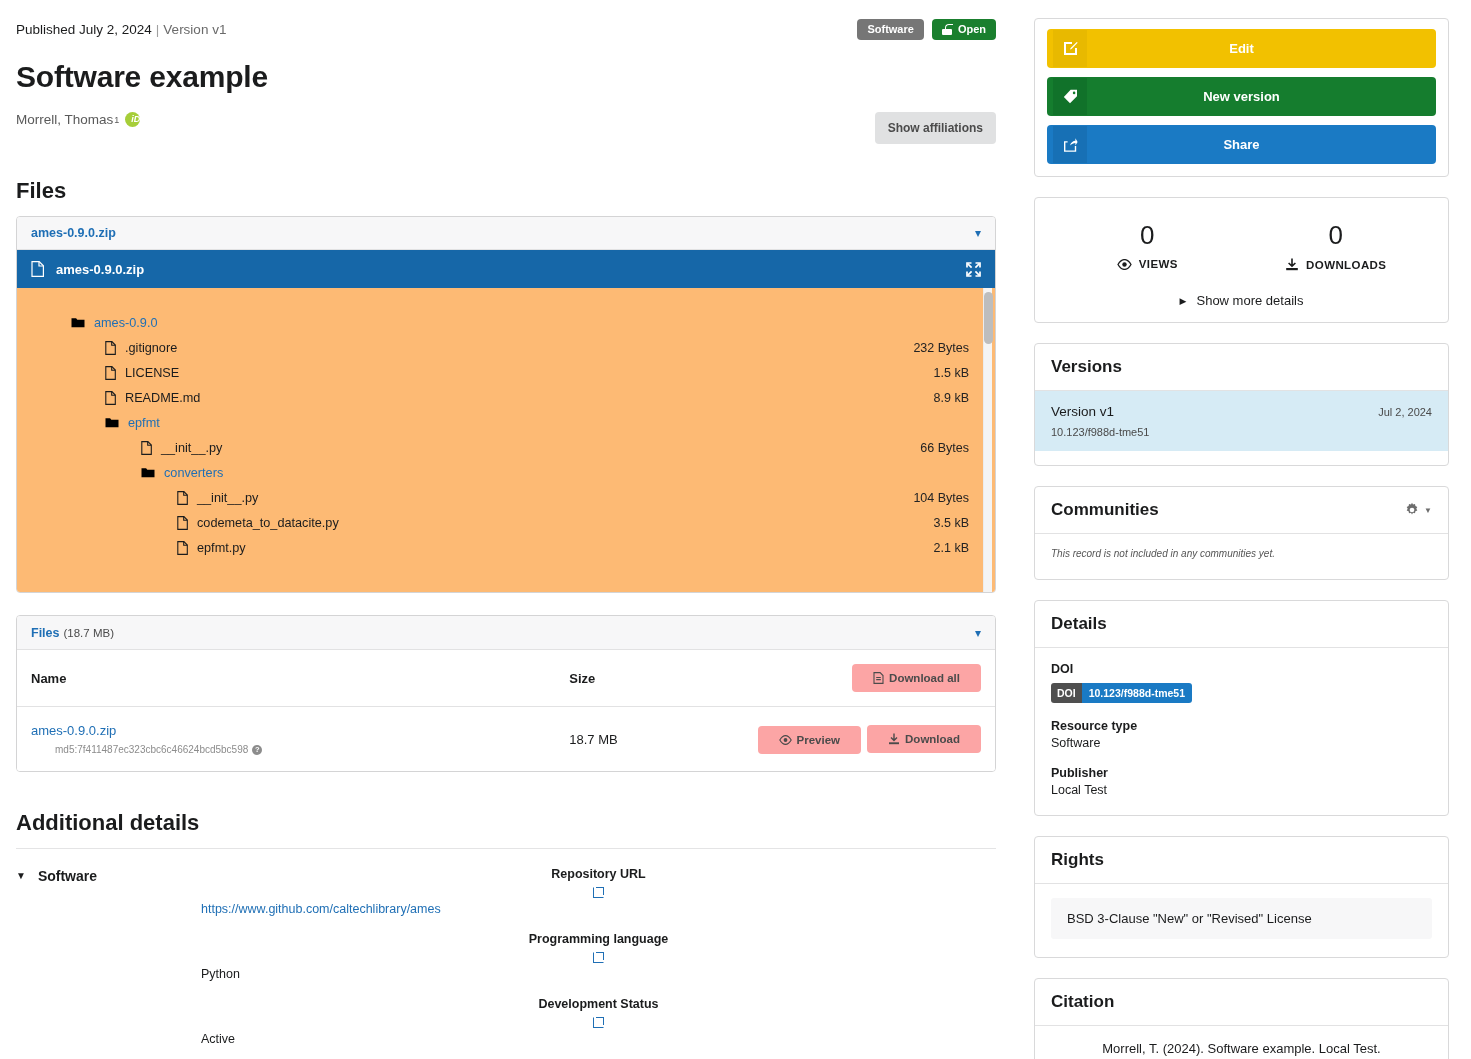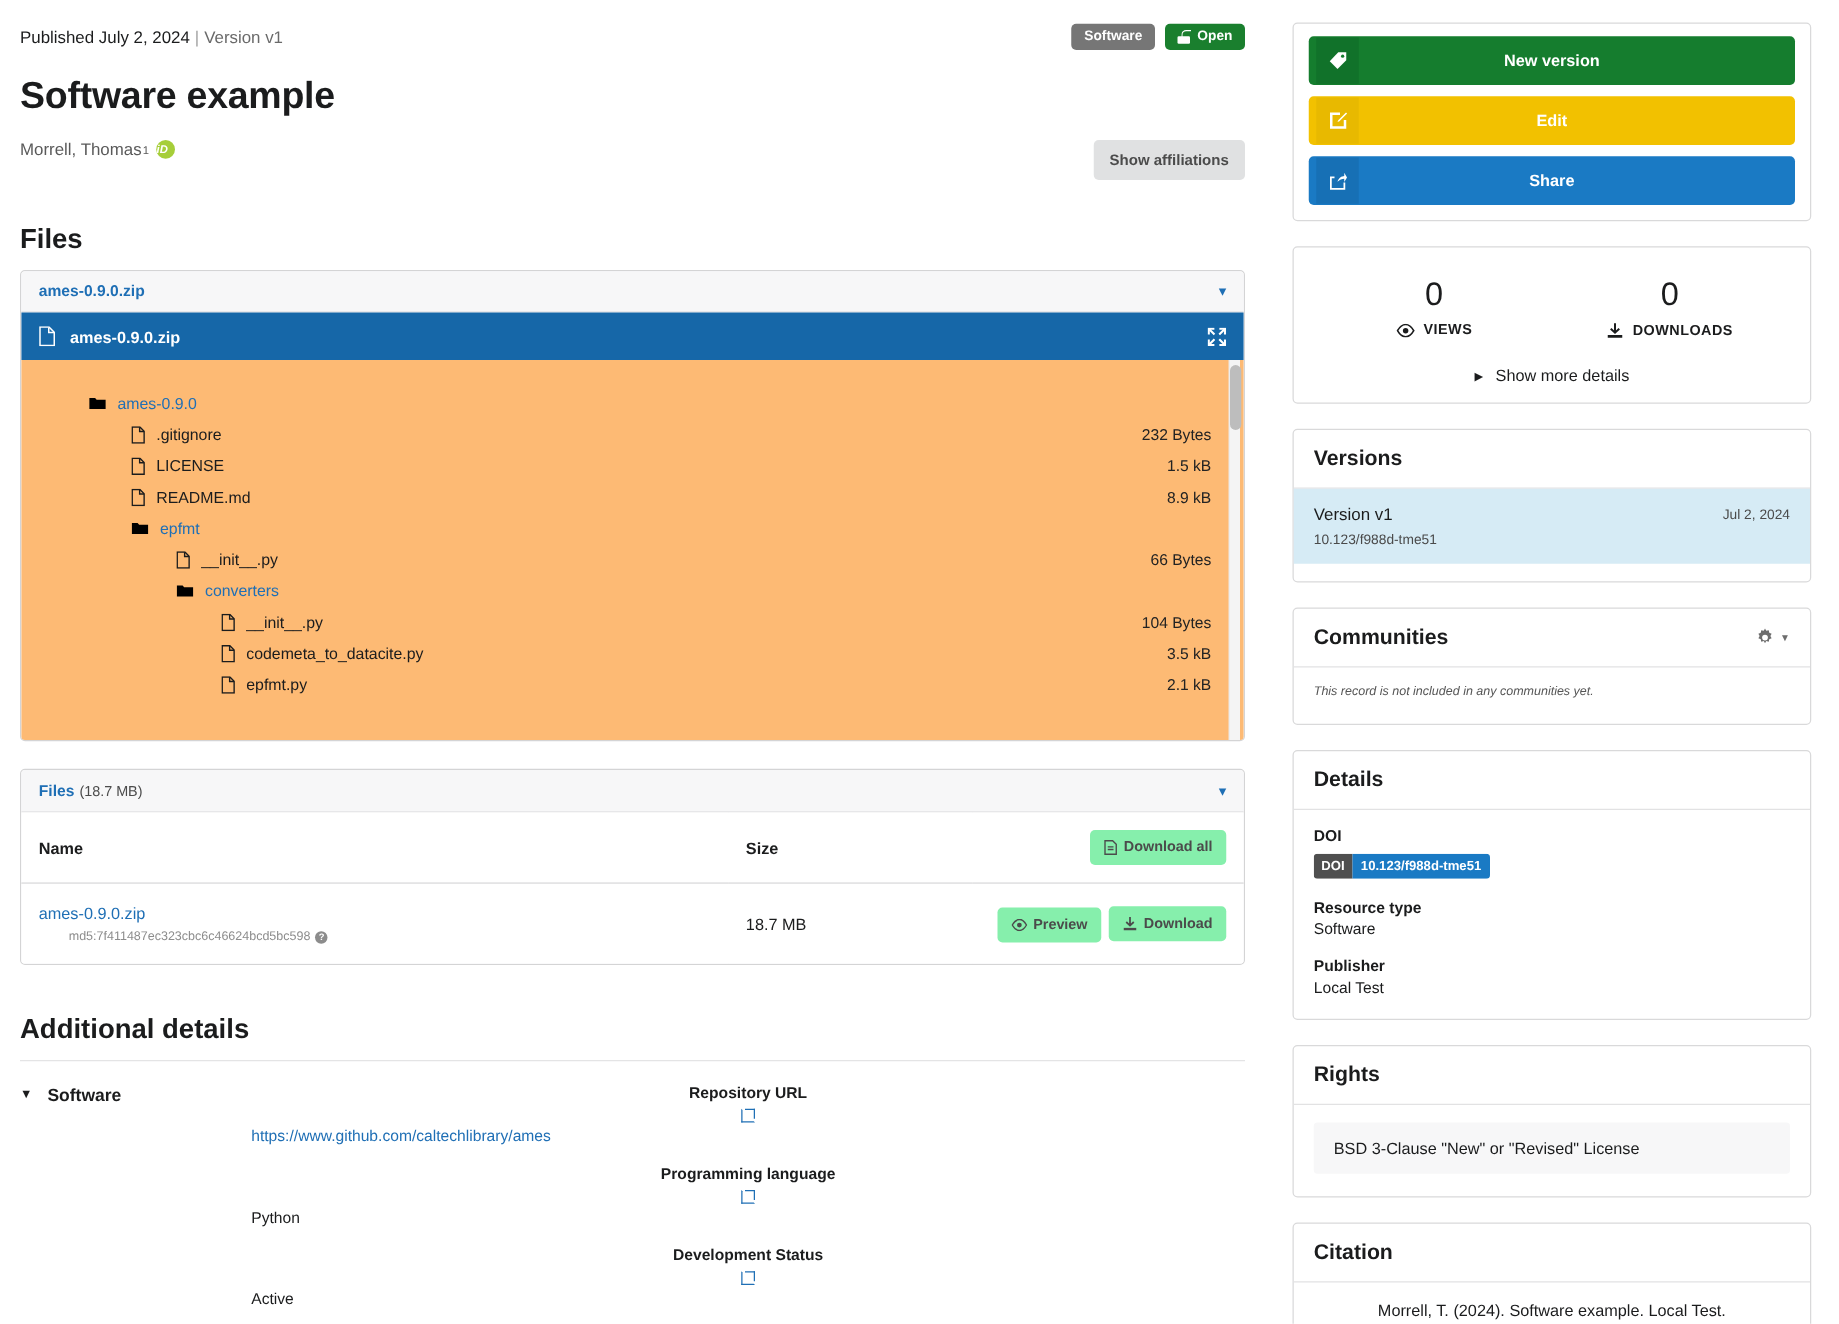--- a/index.html
+++ b/index.html
@@ -41,21 +41,21 @@
   }
   h1.title {
     font-size: 30px; font-weight: bold; margin: 20px 0 0 0; letter-spacing: -0.2px;
   }
   .authorline { display: flex; align-items: flex-start; justify-content: space-between; margin-top: 18px; }
   .author { font-size: 13.5px; color: #5a5a5a; display: flex; align-items: center; }
   .author sup { font-size: 9px; vertical-align: super; margin-left: 1px; }
   .orcid {
     display: inline-block; width: 15px; height: 15px; border-radius: 50%;
     background: #a6ce39; color: #fff; font-size: 9px; font-weight: bold;
-    text-align: left; line-height: 15px; margin-left: 6px; font-style: italic;
+    text-align: right; line-height: 15px; margin-left: 6px; font-style: italic;
   }
   .btn-gray {
     background: #e0e1e2; color: #4b4b4b; border: none; border-radius: 4px;
     font-size: 12px; font-weight: bold; padding: 9px 13px; cursor: pointer;
     font-family: "Liberation Sans", sans-serif;
   }
 
   h2.sect { font-size: 22px; font-weight: bold; margin: 34px 0 12px 0; }
 
   
@@ -109,22 +109,22 @@
   .ftable td { padding: 16px 14px; vertical-align: middle; background: #fff; }
   .fname a { color: #1f6fb5; text-decoration: none; font-size: 13px; }
   .md5 { color: #8c8c8c; font-size: 10px; margin-top: 6px; display: flex; align-items: center; gap: 4px; padding-left: 24px; }
   .qmark {
     display: inline-block; width: 10px; height: 10px; border-radius: 50%;
     background: #8c8c8c; color: #fff; font-size: 7.5px; text-align: center;
     line-height: 10px; font-weight: bold;
   }
   .act-cell { text-align: right; white-space: nowrap; }
   .btn-sm {
-    background: #86efac; color: #4b4b4b; border: none; border-radius: 4px;
-    font-size: 11.5px; font-weight: bold; padding: 8px 11px; cursor: pointer; margin-left: 6px;
+    background: #fca5a5; color: #4b4b4b; border: none; border-radius: 4px;
+    font-size: 11.5px; font-weight: bold; padding: 8px 21px; cursor: pointer; margin-left: 6px;
     font-family: "Liberation Sans", sans-serif; display: inline-flex; align-items: center; gap: 5px;
   }
 
   
   .addl { margin-top: 38px; }
   .addl-row { display: flex; border-top: 1px solid #e4e4e5; padding: 18px 0 22px 0; }
   .addl-left { width: 185px; display: flex; align-items: flex-start; gap: 12px; padding-top: 1px; }
   .caret-down { color: #1b1c1d; font-size: 10px; line-height: 16px; }
   .addl-left .lab { font-weight: bold; font-size: 14px; }
   .addl-right { flex: 1; }
@@ -483,37 +483,37 @@
           </div>
       </div>
       <div class="addl-bottom-rule"></div>
     </div>
 
   </div>
 
   <div class="right-col">
 
     <div class="card actions-card">
+      <button class="abtn edit">
+        <span class="ic">
+          <svg width="15" height="15" viewBox="0 0 15 15">
+              <path d="M1 1h8v2H3v9h9V7h2v7H1z" fill="#ffffff"></path>
+              <path d="M13.8 0.9l0.9 0.9-6.2 6.2-1.5 0.6 0.6-1.5z" fill="#ffffff"></path>
+            </svg>
+        </span>
+        <span class="tx">Edit</span>
+      </button>
       <button class="abtn newver">
         <span class="ic">
           <svg width="15" height="15" viewBox="0 0 15 15">
               <path d="M7.6 0.8H14v6.4L7 14.2 0.8 7.9z" fill="#ffffff"></path>
               <circle cx="11.1" cy="3.9" r="1.3" fill="#157d2e"></circle>
             </svg>
         </span>
         <span class="tx">New version</span>
-      </button>
-      <button class="abtn edit">
-        <span class="ic">
-          <svg width="15" height="15" viewBox="0 0 15 15">
-              <path d="M1 1h8v2H3v9h9V7h2v7H1z" fill="#ffffff"></path>
-              <path d="M13.8 0.9l0.9 0.9-6.2 6.2-1.5 0.6 0.6-1.5z" fill="#ffffff"></path>
-            </svg>
-        </span>
-        <span class="tx">Edit</span>
       </button>
       <button class="abtn share">
         <span class="ic">
           <svg width="15" height="15" viewBox="0 0 15 15">
               <path d="M1 4.2h3.6v1.4H2.4v7.8h9.4V9h1.4v5.8H1z" fill="#ffffff"></path>
               <path d="M7 8.4c1-3.2 3.2-4.4 5.4-4.6V1.2L14.6 5l-2.2 3.5V5.9C10.6 6 8.6 6.7 7 8.4z" fill="#ffffff"></path>
             </svg>
         </span>
         <span class="tx">Share</span>
       </button>

